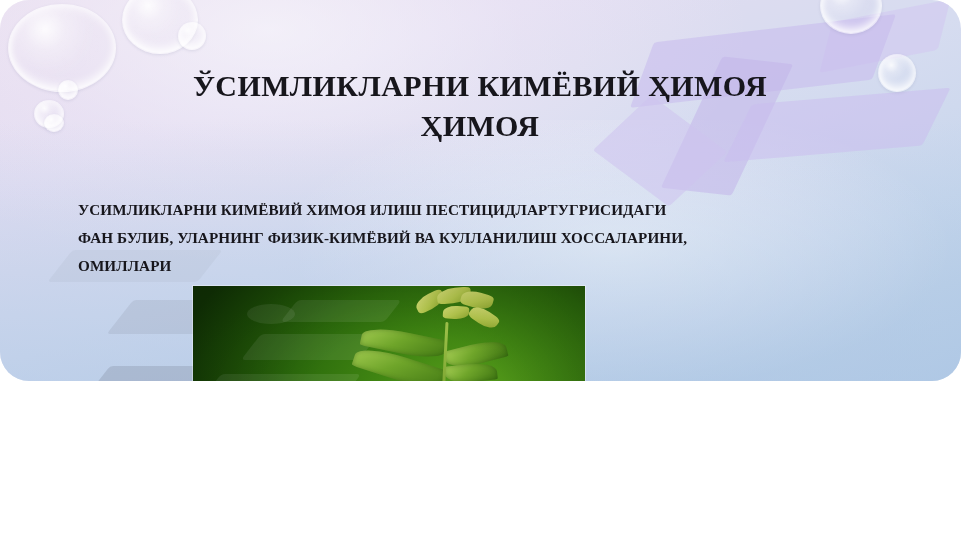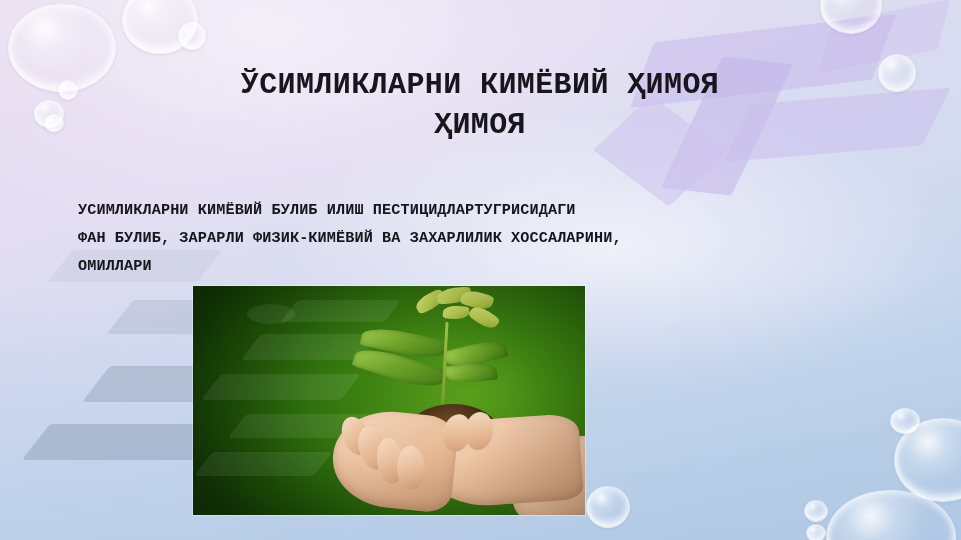--- a/index.html
+++ b/index.html
@@ -3,33 +3,34 @@
 <meta charset="utf-8">
 <style>
   html, body {
     margin: 0;
     padding: 0;
     background: #ffffff;
   }
   #slide {
     position: relative;
     width: 961px;
-    height: 540px;
+    height: 381px;
     overflow: hidden;
-    font-family: Liberation Mono, monospace;
+    font-family: Liberation Serif, serif;
     background: linear-gradient(160deg,
         #e8dff0 0%,
         #e4dcf0 14%,
         #e2ddf2 26%,
         #dcdcf0 38%,
         #d6dcf0 50%,
         #cfd9ee 62%,
         #c6d6ec 74%,
         #bcd0e8 86%,
         #b4cbe6 100%);
+    border-radius: 29px;
   }
 
   
   .bg-layer {
     position: absolute;
     inset: 0;
     pointer-events: none;
   }
 
   
@@ -350,22 +351,22 @@
       <div class="bubble" style="left:586px;top:486px; width:42px;  height:40px;"></div>
     </div>
   </div>
 
   <div class="title">
     <div>ЎСИМЛИКЛАРНИ КИМЁВИЙ ҲИМОЯ</div>
     <div>ҲИМОЯ</div>
   </div>
 
   <div class="body-text">
-    <div class="body-line">УСИМЛИКЛАРНИ КИМЁВИЙ БУЛИБ ИЛИШ ПЕСТИЦИДЛАРТУГРИСИДАГИ</div>
-    <div class="body-line">ФАН БУЛИБ, ЗАРАРЛИ ФИЗИК-КИМЁВИЙ ВА ЗАХАРЛИЛИК ХОССАЛАРИНИ,</div>
+    <div class="body-line">УСИМЛИКЛАРНИ КИМЁВИЙ ХИМОЯ ИЛИШ ПЕСТИЦИДЛАРТУГРИСИДАГИ</div>
+    <div class="body-line">ФАН БУЛИБ, УЛАРНИНГ ФИЗИК-КИМЁВИЙ ВА КУЛЛАНИЛИШ ХОССАЛАРИНИ,</div>
     <div class="body-line">ОМИЛЛАРИ</div>
   </div>
 
   <div class="photo">
     <div class="photo-bg"></div>
 
     <div>
       <div class="photo-shape ps6"></div>
       <div class="photo-shape ps5"></div>
       <div class="photo-shape ps1"></div>

